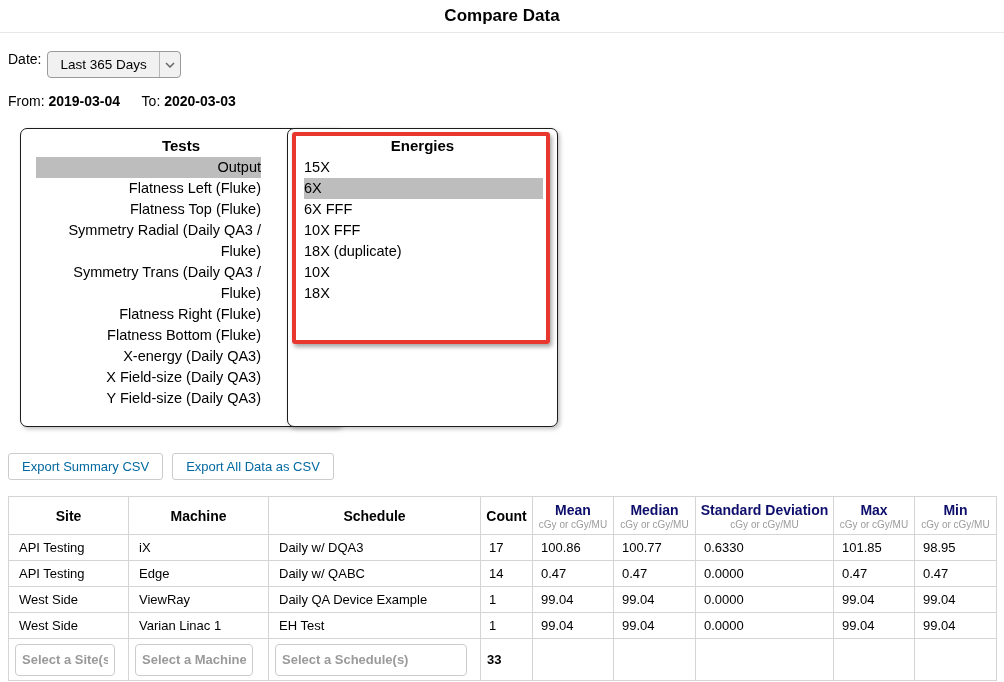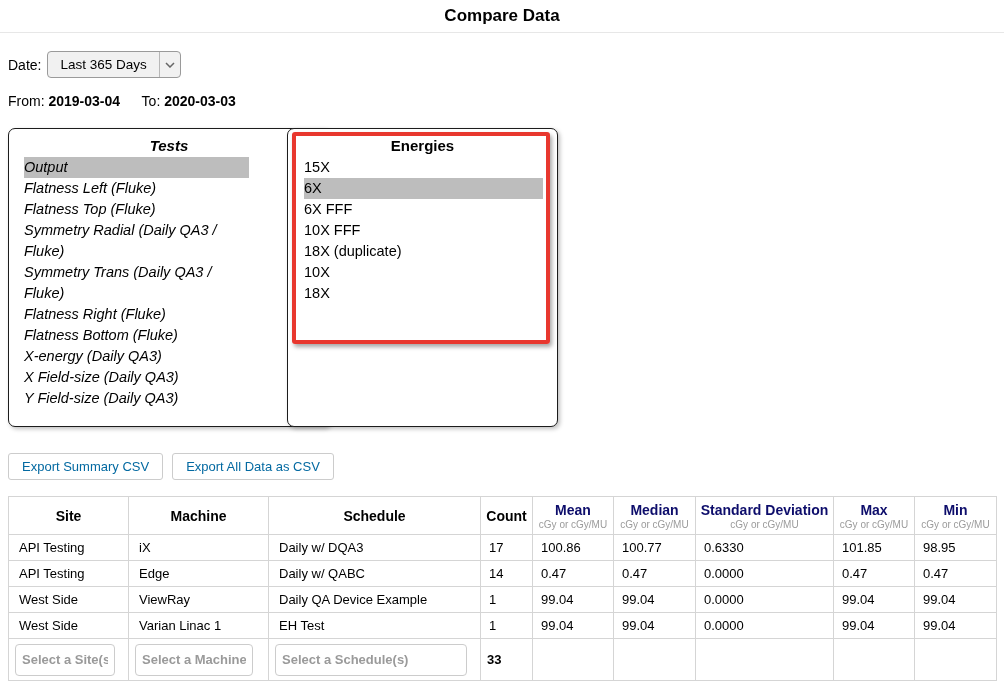--- a/index.html
+++ b/index.html
@@ -4,41 +4,41 @@
 <style>
   * { box-sizing: border-box; margin: 0; padding: 0; }
   html, body { width: 1004px; height: 682px; background: #ffffff; overflow: hidden; }
   body { font-family: "Liberation Sans", sans-serif; color: #000; }
 
   
   .page-header { height: 33px; border-bottom: 1px solid #e7e7e7; display: flex; align-items: center; justify-content: center; }
   .page-header h1 { font-size: 17px; font-weight: bold; }
 
   
-  .date-row { margin: 18px 0 0 8px; display: flex; align-items: center; font-size: 14px; }
+  .date-row { margin: 18px 0 0 8px; display: flex; font-size: 14px; }
   .select-ctl { display: inline-flex; align-items: stretch; margin-left: 6px; height: 27px;
     border: 1px solid #9a9a9a; border-radius: 4px; background: #f1f1f1; cursor: default; }
   .select-ctl .sel-label { display: flex; align-items: center; padding: 0 12px; font-size: 13.5px; }
   .select-ctl .sel-arrow { width: 21px; display: flex; align-items: center; justify-content: center; border-left: 1px solid #b7b7b7; }
 
   .range-row { margin: 15px 0 0 8px; font-size: 14px; }
   .range-row b { font-weight: bold; }
   .range-row .sep { display: inline-block; width: 14px; }
 
   
   .panels { position: relative; height: 299px; margin-top: 19px; }
   .panel { position: absolute; top: 0; height: 299px; background: #fff;
     border: 1px solid #1c1c1c; border-radius: 7px; box-shadow: 2px 2px 4px rgba(0,0,0,0.25); }
-  .panel-tests { left: 8px; width: 322px; font-style: italic; }
+  .panel-tests { left: 20px; width: 322px; }
   .panel-energies { left: 287px; width: 271px; }
   .panel-title { text-align: center; font-weight: bold; font-size: 15px; padding-top: 8px; height: 28px; }
 
   .listwrap { position: relative; height: 266px; overflow: hidden; }
   ul.listbox { list-style: none; font-size: 14.5px; }
-  .panel-tests ul.listbox { padding-left: 15px; width: 240px; }
+  .panel-tests ul.listbox { padding-left: 15px; width: 240px; text-align: right; }
   .panel-energies ul.listbox { padding-left: 16px; width: 255px; }
   ul.listbox li { line-height: 21px; cursor: default; }
   ul.listbox li.selected { background: #bdbdbd; }
 
   
   .scrollbar { position: absolute; top: 0; right: 6px; width: 17px; height: 262px; background: #f1f1f1; }
   .sb-btn { height: 17px; display: flex; align-items: center; justify-content: center; background: #f1f1f1; }
   .sb-btn.down { position: absolute; bottom: 0; left: 0; right: 0; }
   .sb-thumb { position: absolute; top: 17px; left: 0; right: 0; height: 130px; background: #c1c1c1; }
   .tri-up { width: 0; height: 0; border-left: 4px solid transparent; border-right: 4px solid transparent; border-bottom: 5px solid #505050; }

